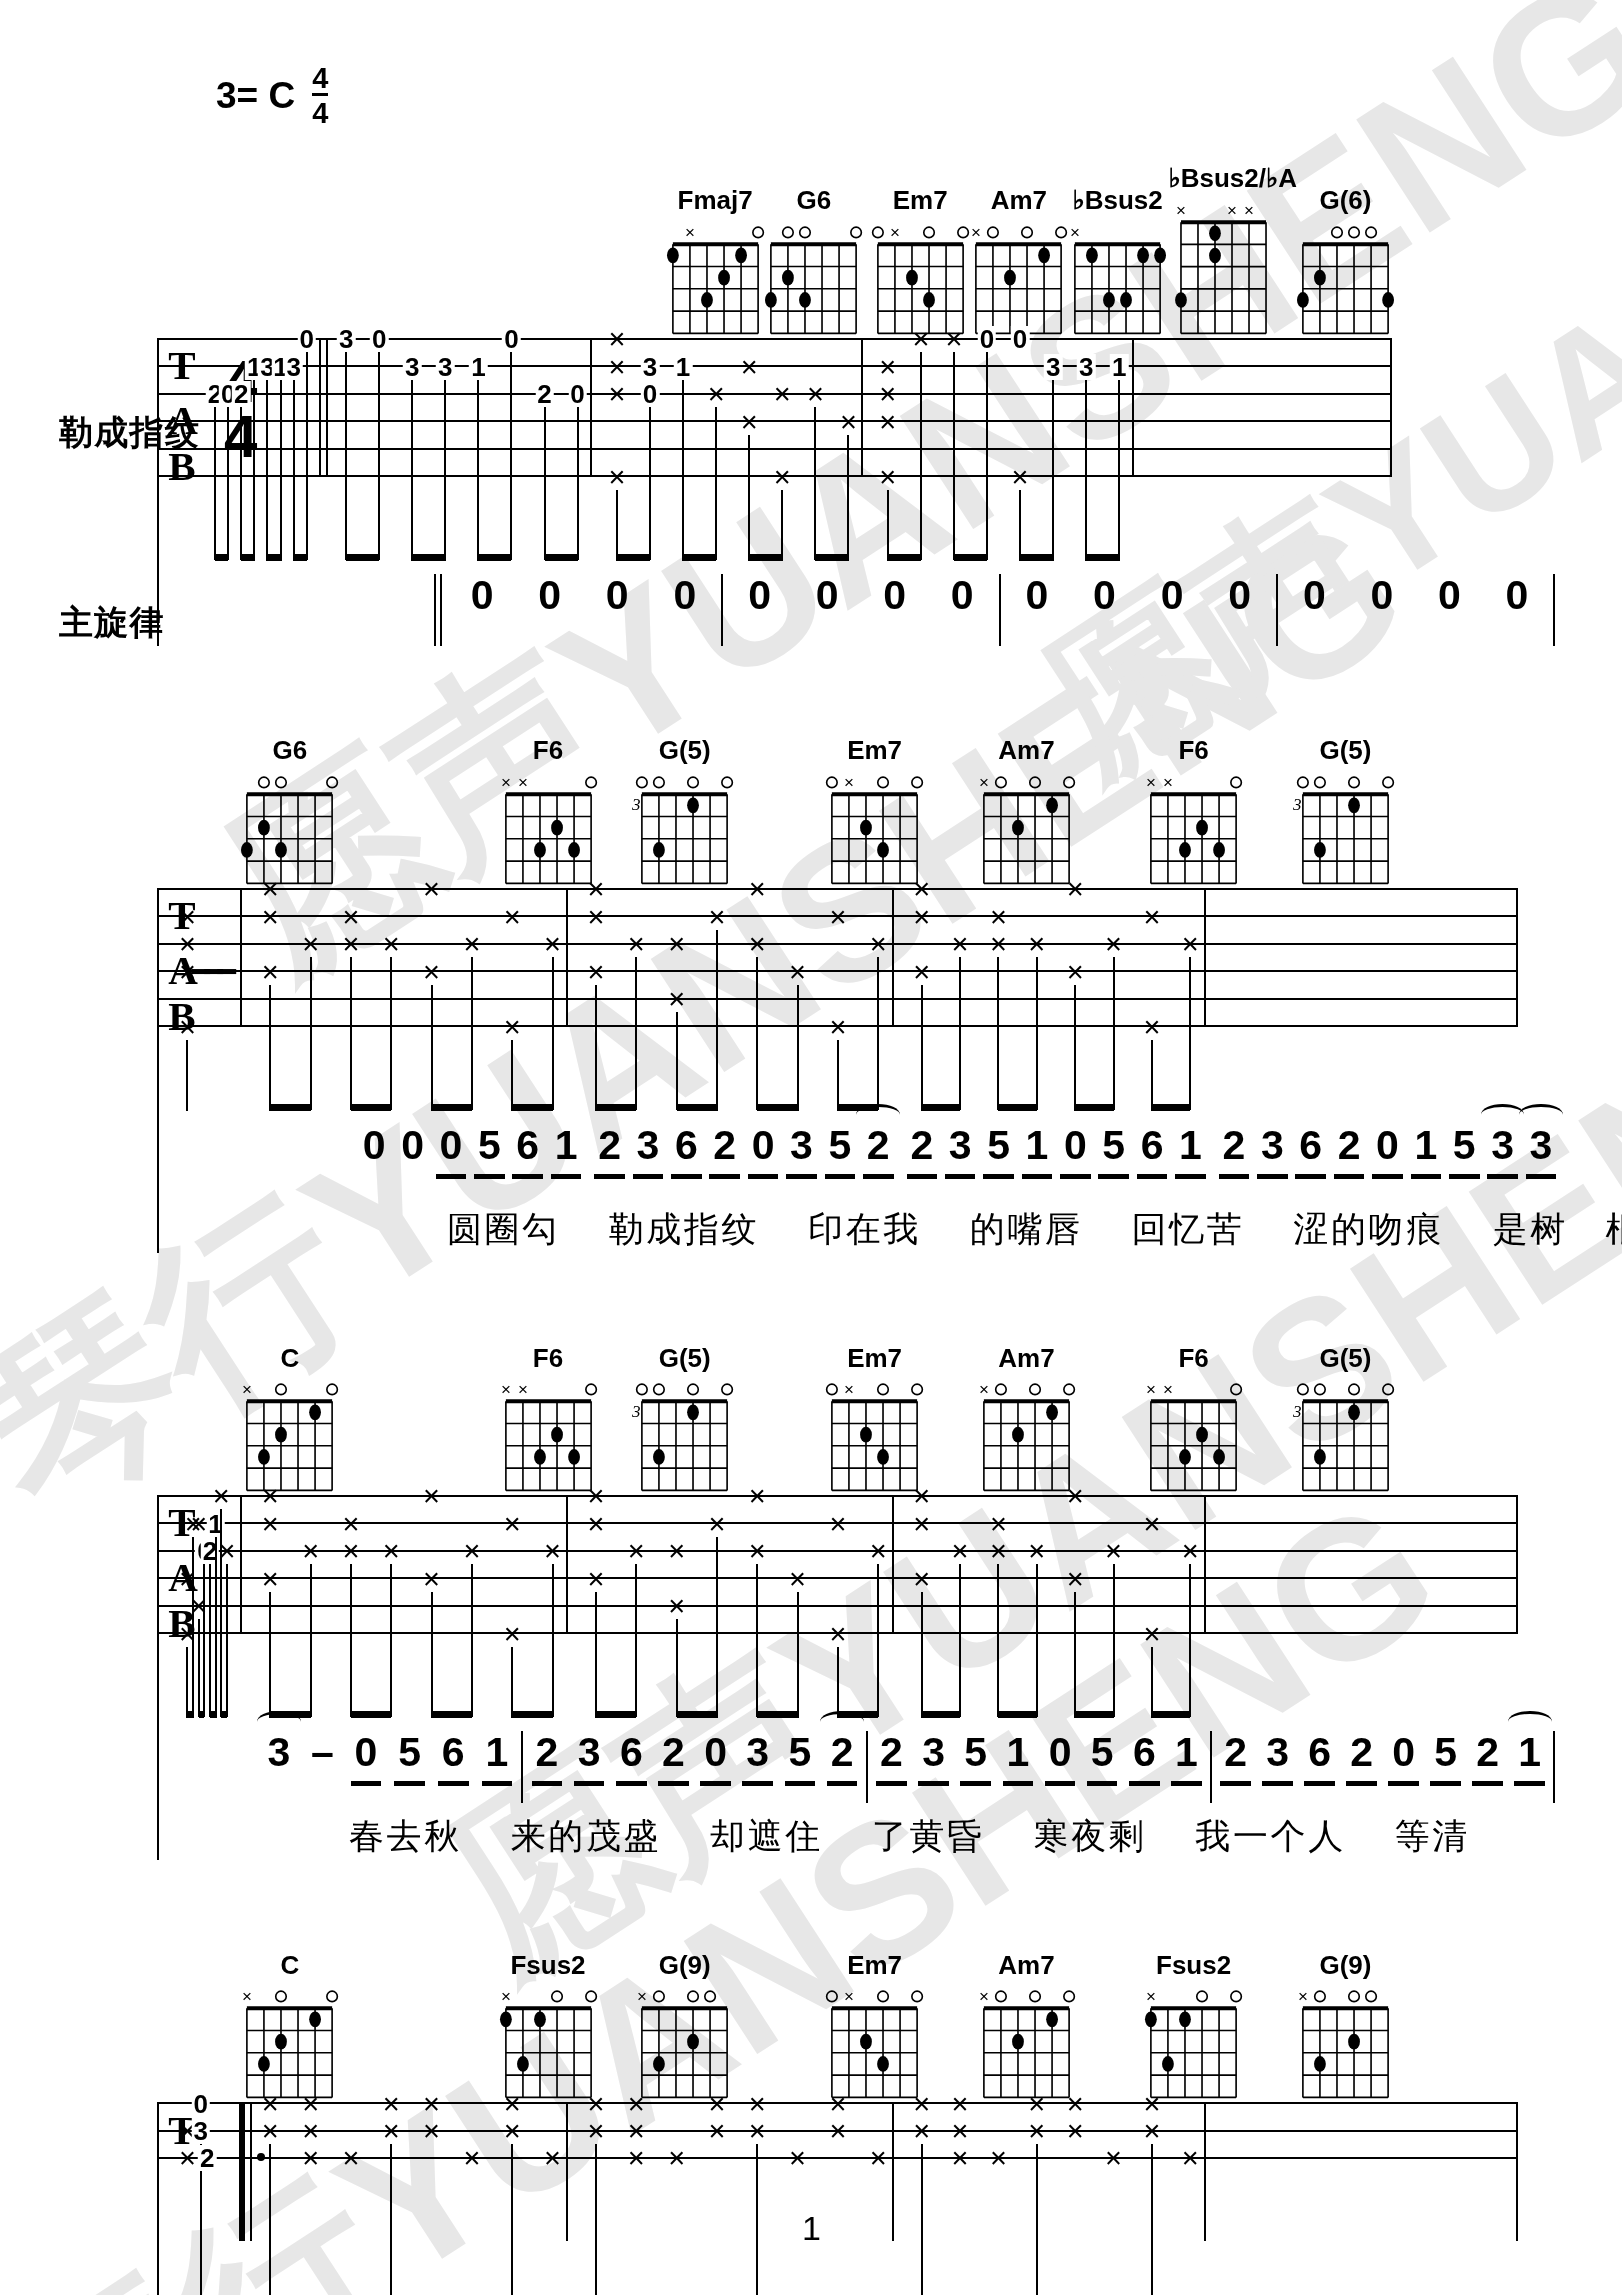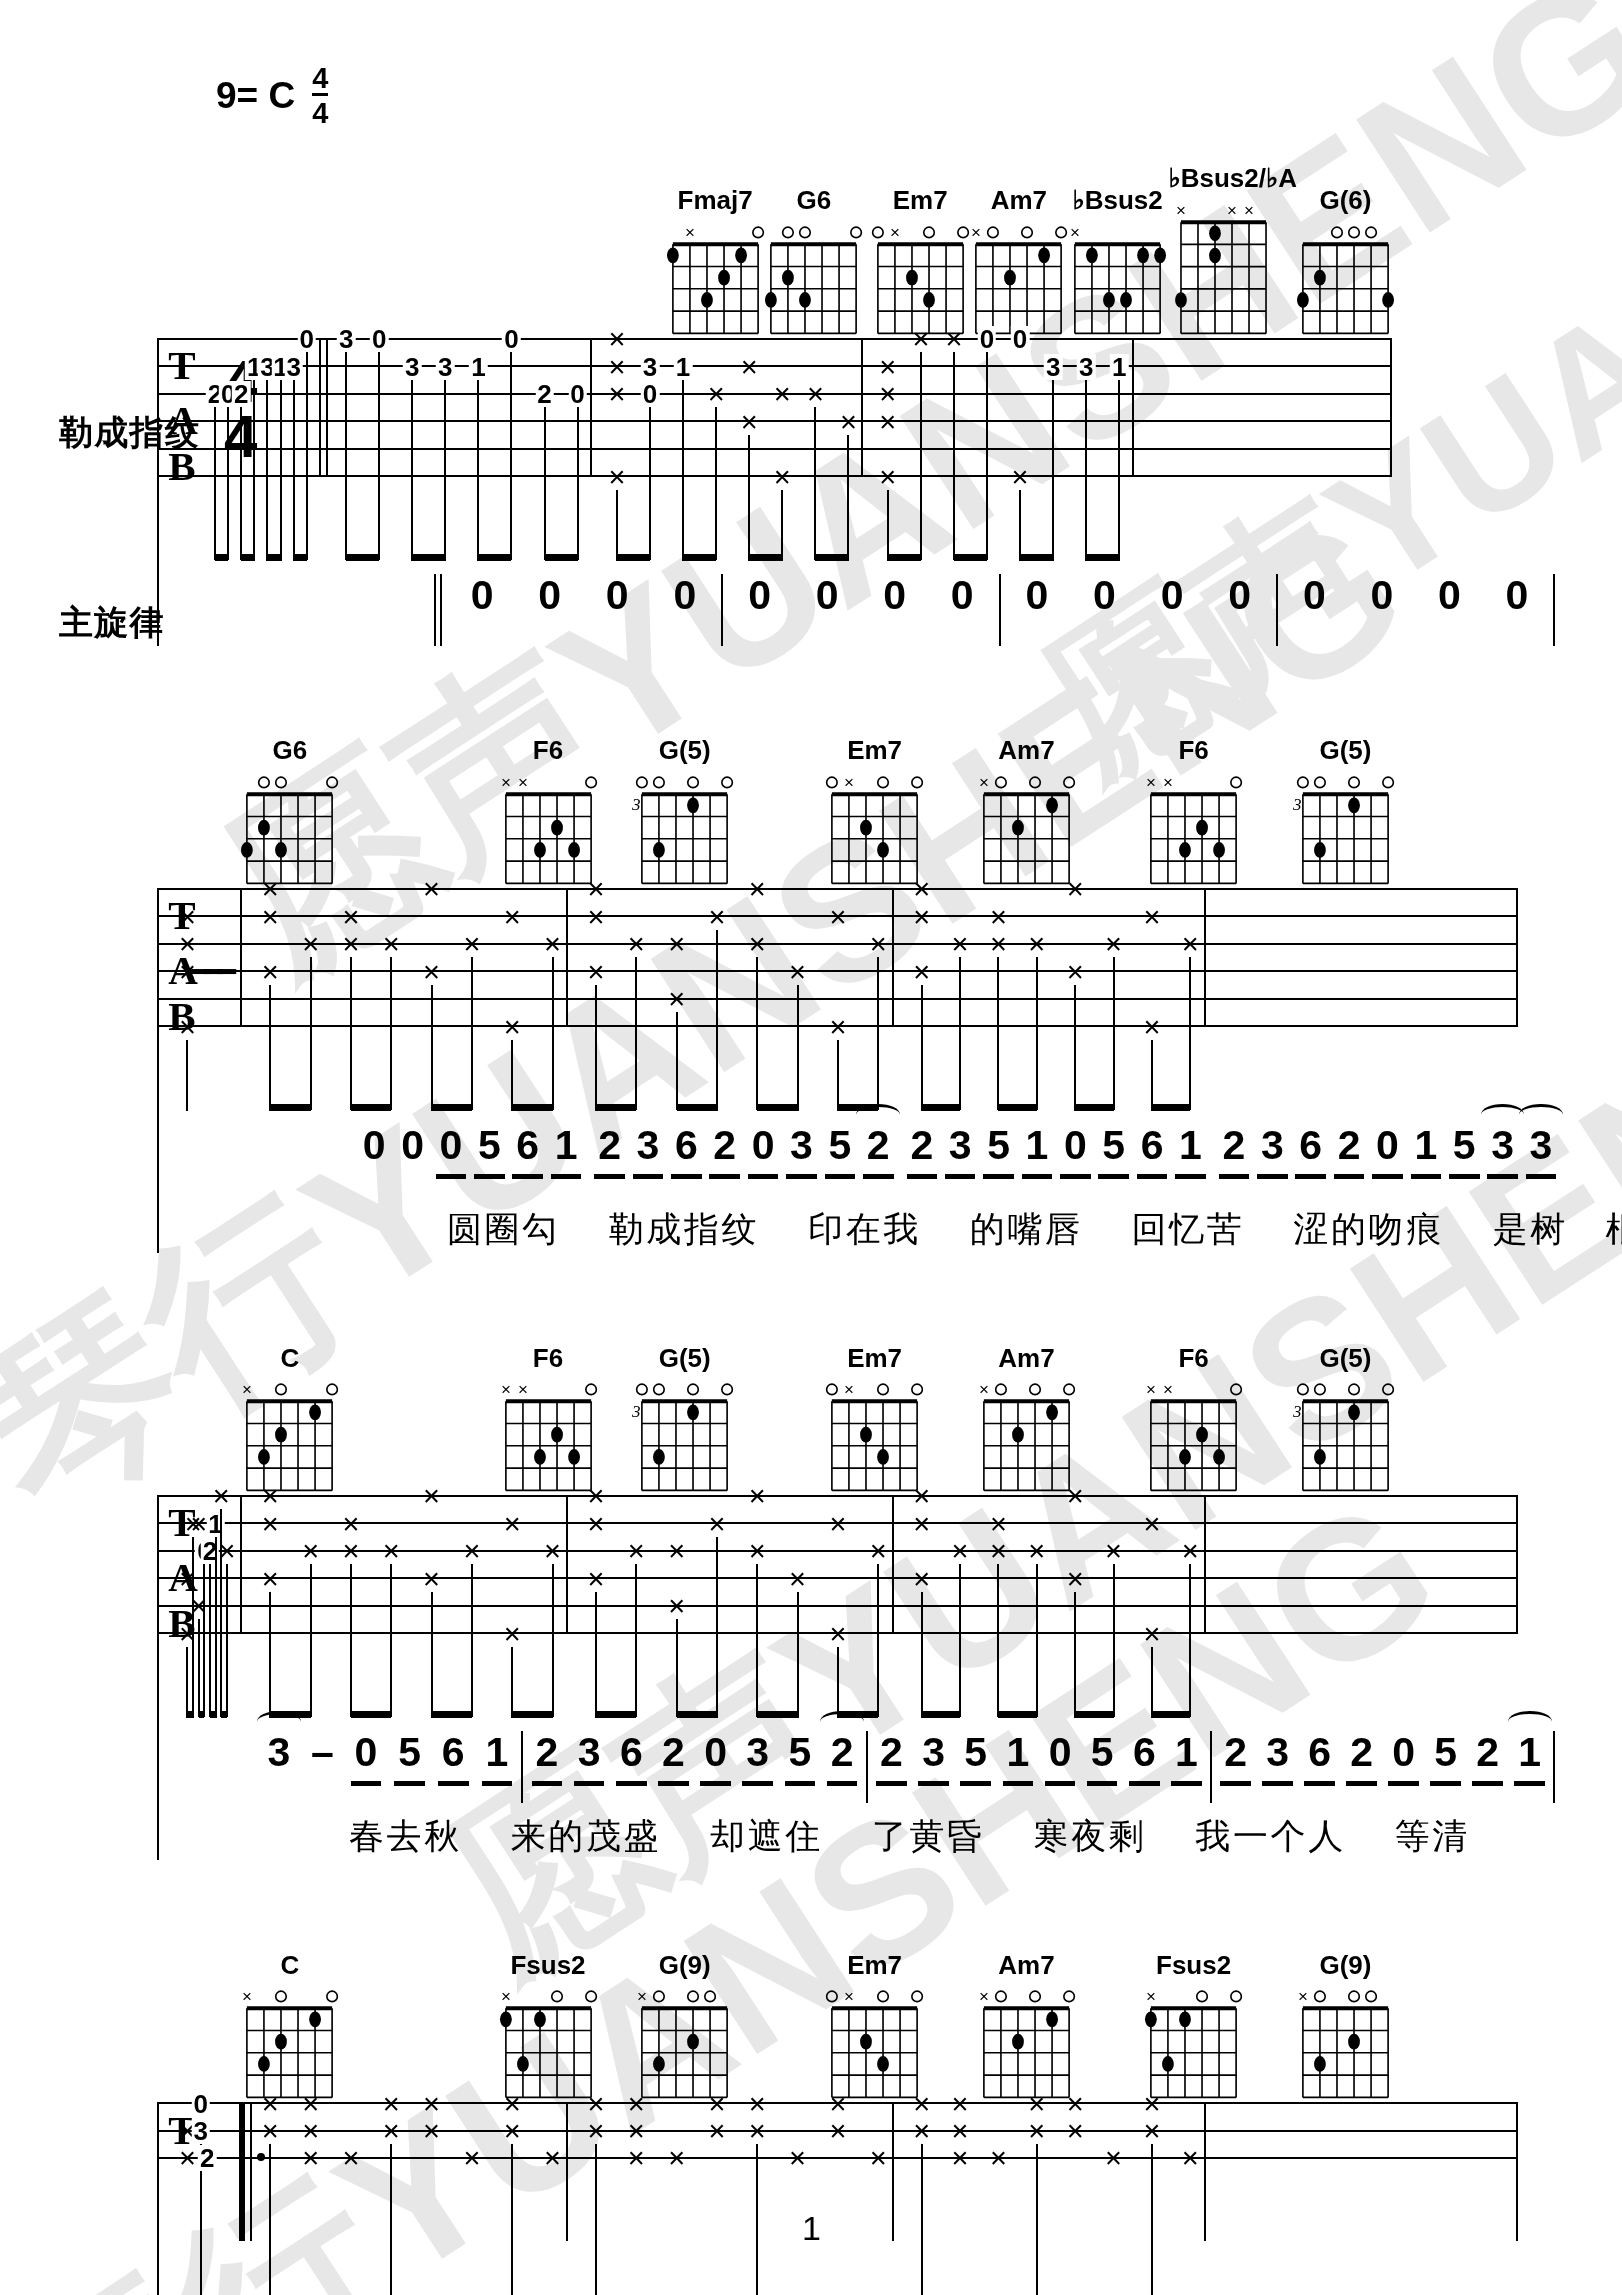--- a/index.html
+++ b/index.html
@@ -56,21 +56,21 @@
   <div class="wm" style="font-size:196px;left:118px;top:340px;">愿声YUANSHENG</div>
   <div class="wm" style="font-size:196px;left:-131px;top:883px;">琴行YUANSHENG</div>
   <div class="wm" style="font-size:196px;left:340px;top:1341px;">愿声YUANSHENG</div>
   <div class="wm" style="font-size:196px;left:-98px;top:1865px;">琴行YUANSHENG</div>
   <div class="wm" style="font-size:170px;left:949px;top:229px;">愿声YUANSHENG</div>
 
   <div class="content">
 
 
     <div class="keyrow">
-      <span>9= C</span>
+      <span>3= C</span>
       <span class="frac">
         <span class="ft">4</span>
         <span class="fb">4</span>
       </span>
     </div>
 
     <div id="systems">
         <div class="chordrow">
           <div class="chord" style="left: 40%;"><div class="cname">Fmaj7</div><svg width="105" height="118" viewBox="0 0 160 180">
               <text x="41" y="30" text-anchor="middle" font-size="26" font-family="Liberation Sans">×</text>

